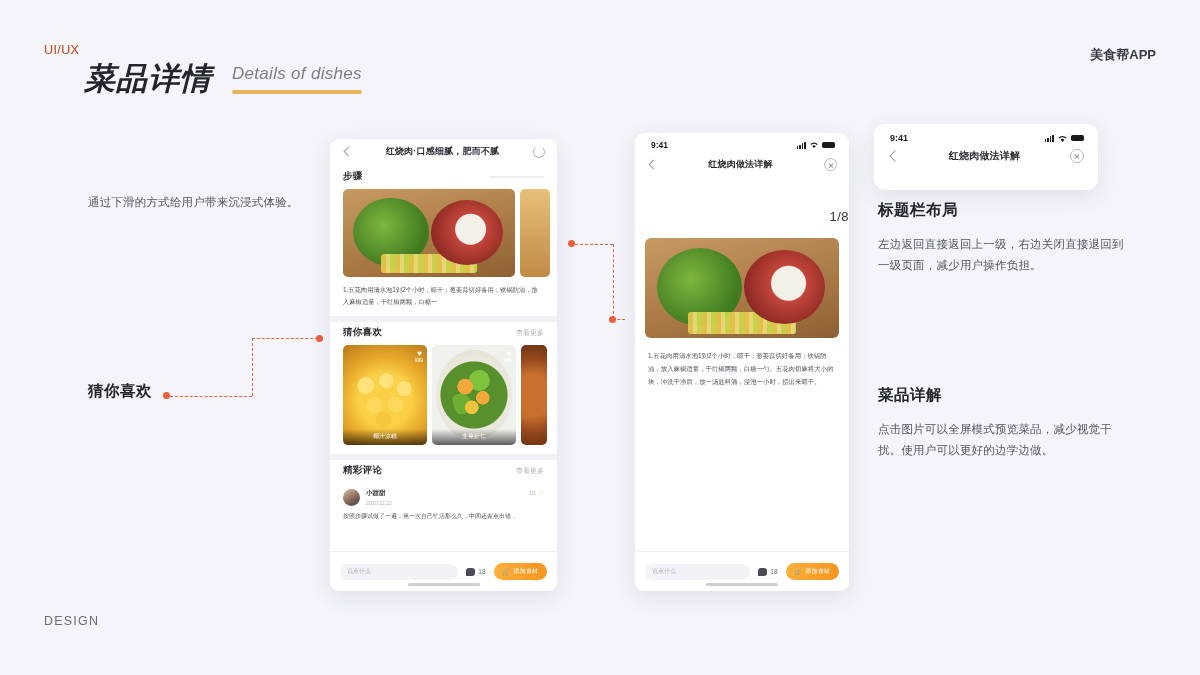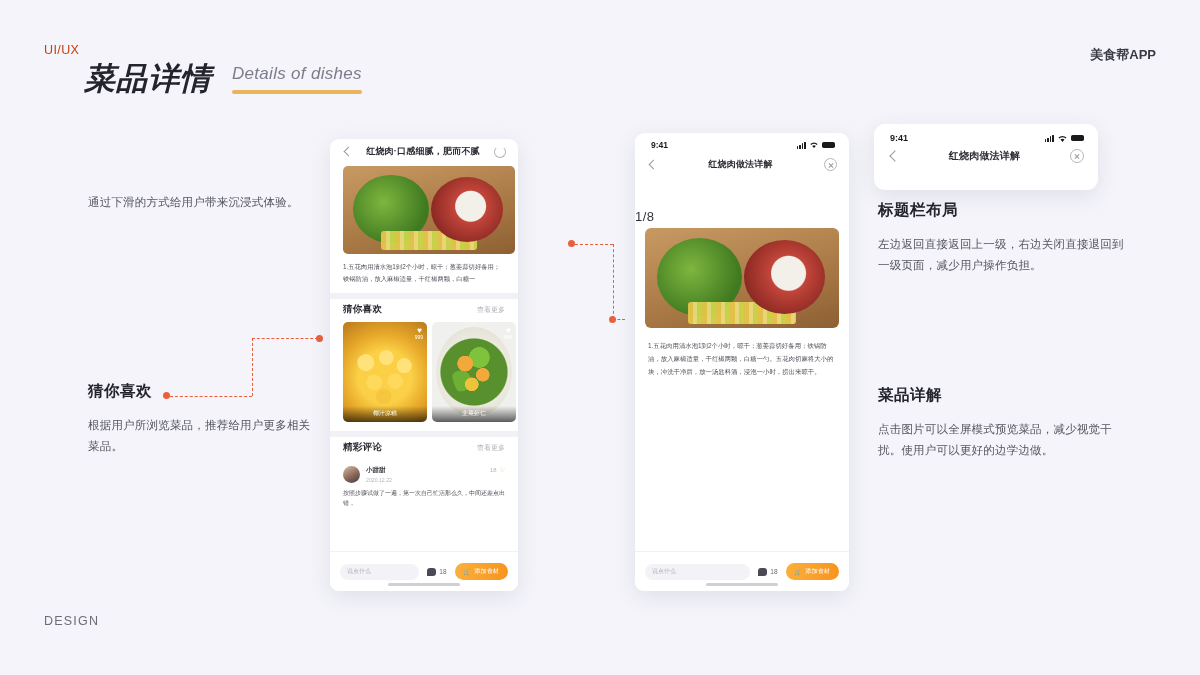--- a/index.html
+++ b/index.html
@@ -45,21 +45,21 @@
     background: #e8613c;
   }
   .dash-h { position: absolute; height: 0; border-top: 1px dashed #e8613c; }
   .dash-v { position: absolute; width: 0; border-left: 1px dashed #e8613c; }
 
   
   .phone {
     position: absolute; background: #fff; border-radius: 9px; overflow: hidden;
     box-shadow: 0 6px 22px rgba(60,50,90,.10);
   }
-  .phone1 { left: 330px; top: 139px; width: 188px; height: 452px; }
+  .phone1 { left: 330px; top: 139px; width: 227px; height: 452px; }
   .phone2 { left: 635px; top: 133px; width: 214px; height: 458px; }
   .phone3 { left: 874px; top: 124px; width: 224px; height: 66px; border-radius: 11px; }
 
   .statusbar {
     display: flex; align-items: center; justify-content: space-between;
     padding: 7px 14px 2px 16px; font-size: 8.5px; font-weight: bold; color: #1a1a1a;
   }
   .status-right { display: flex; align-items: center; gap: 3px; }
   .bars { display: flex; align-items: flex-end; gap: 1px; height: 7px; }
   .bars i { display: block; width: 1.6px; background: #1a1a1a; border-radius: .5px; }
@@ -138,21 +138,21 @@
     height: 17px; border-radius: 9px; background: linear-gradient(90deg,#fbb03b,#f7941e);
     color: #fff; font-size: 6.2px; display: flex; align-items: center; gap: 3px;
     padding: 0 9px; white-space: nowrap;
   }
   .home-ind {
     position: absolute; left: 50%; transform: translateX(-50%); bottom: 5px;
     width: 72px; height: 3px; border-radius: 2px; background: #cfcfd6;
   }
 
   
-  .page-ind { text-align: left; font-size: 13px; color: #33333c; padding: 30px 0 4px; letter-spacing: .5px; }
+  .page-ind { text-align: right; font-size: 13px; color: #33333c; padding: 30px 0 14px; letter-spacing: .5px; }
   .hero-img { margin: 0 10px; height: 100px; border-radius: 6px; overflow: hidden; }
   .detail-text { padding: 12px 13px 0; font-size: 6.4px; line-height: 2; color: #50505a; }
 
   
   .photo { width: 100%; height: 100%; position: relative; }
   .photo-board { background: linear-gradient(165deg,#c89a63,#a87844 60%,#8d5f33); }
   .photo-board::before {
     content:""; position:absolute; left:6%; top:10%; width:44%; height:78%;
     border-radius:50%;
     background: radial-gradient(circle at 40% 40%, #7fb63f, #3f7a20 70%);
@@ -212,21 +212,20 @@
       <div class="title-underline"></div>
     </div>
   </div>
   <div class="footer-label">DESIGN</div>
 
   <div class="anno anno-l1">
     <p>通过下滑的方式给用户带来沉浸式体验。</p>
   </div>
   <div class="anno anno-l2">
     <h3>猜你喜欢</h3>
-    <p>根据用户所浏览菜品，推荐给用户更多相关菜品。</p>
   </div>
 
   <div class="anno anno-r1">
     <h3>标题栏布局</h3>
     <p>左边返回直接返回上一级，右边关闭直接退回到一级页面，减少用户操作负担。</p>
   </div>
   <div class="anno anno-r2">
     <h3>菜品详解</h3>
     <p>点击图片可以全屏模式预览菜品，减少视觉干扰。使用户可以更好的边学边做。</p>
   </div>
@@ -243,20 +242,24 @@
   <div class="dash-h" style="left:613px; top:319px; width:12px;"></div>
   <span class="dot" style="left:609px; top:316px;"></span>
 
   <div class="phone phone1">
     <div class="navbar">
       <span class="chev"></span>
       <div class="nav-title">红烧肉·口感细腻，肥而不腻</div>
       <span class="refresh-ring"></span>
     </div>
 
+    <div class="sec-row">
+      <span class="sec-title">步骤</span>
+      <span style="width:54px;height:2px;border-radius:1px;background:#ededf2;"></span>
+    </div>
 
     <div class="hscroll">
       <div class="step-img">
         <div class="photo photo-board">
             <span class="veg-bits"></span>
           </div>
       </div>
       <div class="step-img small">
         <div class="photo photo-strip"></div>
       </div>

